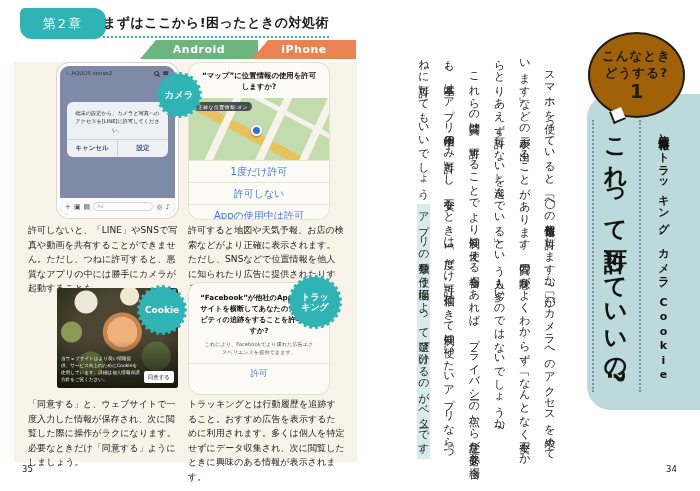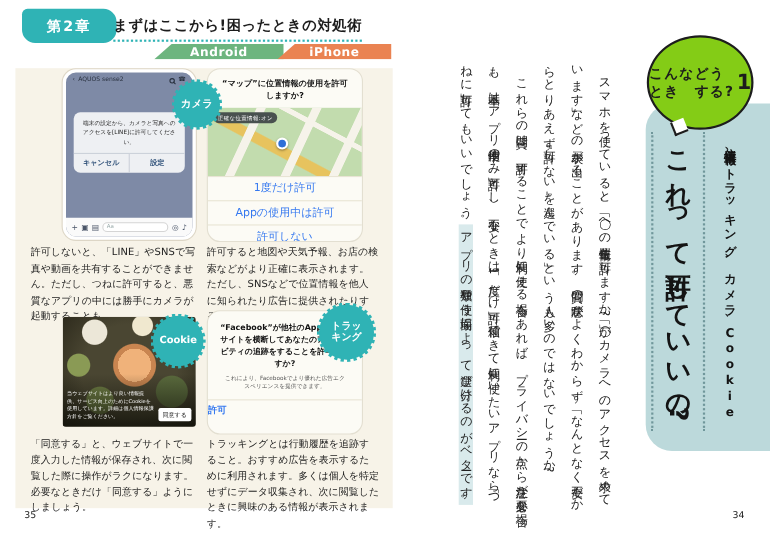--- a/index.html
+++ b/index.html
@@ -6,26 +6,26 @@
   html,body { background:#e9e9e9; }
   .sheet {
     position:relative; width:700px; height:491px; background:#ffffff;
     font-family:"DejaVu Sans","Liberation Sans",sans-serif; overflow:hidden; color:#1c1c1c;
     margin:0 auto;
   }
   .abs { position:absolute; }
 
   
   .chapter-badge { left:20px; top:8px; width:86px; height:31px; background:#2fb3b5; color:#fff;
-    font-weight:bold; font-size:13px; letter-spacing:2px; display:flex; align-items:center; justify-content:center;
+    font-weight:normal; font-size:13px; letter-spacing:2px; display:flex; align-items:center; justify-content:center;
     border-radius:5px 12px 12px 12px; }
   .chapter-title { left:103px; top:14px; font-size:13px; font-weight:bold; letter-spacing:0.5px;
     padding-bottom:4px; border-bottom:2px dotted #2fb3b5; }
 
-  .tab { top:40px; height:14px; color:#fff; font-weight:bold; font-size:11px; letter-spacing:0.5px;
+  .tab { top:40px; height:19px; color:#fff; font-weight:bold; font-size:11px; letter-spacing:0.5px;
     display:flex; align-items:center; justify-content:center; clip-path:polygon(16px 0,100% 0,100% 100%,0 100%); }
   .tab-android { left:140px; width:118px; background:#6db57f; }
   .tab-iphone  { left:252px; width:104px; background:#ea8352; }
 
   .panel { left:14px; top:62px; width:343px; height:400px; background:#f7f3e8; }
 
   
   .flower { background:#2fb3b5; border-radius:50%; color:#fff; font-weight:bold; text-align:center;
     display:flex; align-items:center; justify-content:center; z-index:4;
     outline:3px dotted #2fb3b5; outline-offset:-1px; line-height:1.15; }
@@ -70,21 +70,21 @@
     padding:1.5px 4px; border-radius:6px; letter-spacing:0.3px; }
   .map-dot { position:absolute; top:27px; left:62px; width:11px; height:11px; background:#2e6fd8;
     border:2px solid #fff; border-radius:50%; box-shadow:0 1px 2px rgba(0,0,0,.35); }
   .ios-btn { border-top:1px solid #e8e4d4; height:22px; line-height:21px; text-align:center;
     color:#3478f0; font-size:10px; }
 
   .card-tracking { left:188px; top:282px; width:142px; height:113px; }
   .trk-title { padding:9px 9px 3px; font-size:7.2px; font-weight:bold; text-align:center; line-height:1.55; color:#111; }
   .trk-sub { padding:0 13px 7px; font-size:5.2px; color:#555; text-align:center; line-height:1.6; }
   .trk-btn1 { border-top:1px solid #e8e4d4; height:19px; line-height:19px; text-align:center; color:#3478f0; font-size:7.3px; }
-  .trk-btn2 { border-top:1px solid #e8e4d4; height:20px; line-height:19px; color:#3478f0; font-size:8.5px;font-weight:bold; }
+  .trk-btn2 { border-top:1px solid #e8e4d4; height:20px; line-height:19px; text-align:center; color:#3478f0; font-size:8.5px; }
 
   
   .cookie-photo { left:57px; top:288px; width:121px; height:100px; border-radius:3px; overflow:hidden; z-index:1;
     background:
       radial-gradient(circle at 24% 14%, #ece7d8 0 11px, rgba(0,0,0,0) 12px),
       radial-gradient(circle at 60% 8%,  #f0e8cf 0 9px,  rgba(0,0,0,0) 10px),
       radial-gradient(circle at 88% 34%, #e5dfc8 0 8px,  rgba(0,0,0,0) 9px),
       radial-gradient(circle at 54% 44%, #f0b27a 0 15px, #c98550 15px 19px, rgba(0,0,0,0) 20px),
       radial-gradient(circle at 12% 44%, #8a9a55 0 10px, rgba(0,0,0,0) 11px),
       radial-gradient(circle at 28% 76%, #6f7f45 0 12px, rgba(0,0,0,0) 13px),
@@ -107,22 +107,22 @@
 
   
   .title-block { left:587px; top:94px; width:113px; height:316px; background:#bcd9db;
     border-radius:24px 0 0 24px; z-index:2; }
   .vtext { writing-mode:vertical-rl; }
   .tb-title { position:absolute; left:5px; top:26px; font-size:23px; font-weight:bold; letter-spacing:1px;
     color:#141414; padding:2px 7px 8px; border-left:2px dotted #70979b; border-right:2px dotted #70979b; }
   .tb-subtitle { position:absolute; right:30px; top:32px; font-size:11px; font-weight:bold; letter-spacing:1.5px;
     color:#141414; text-orientation:upright; }
 
-  .bubble { left:588px; top:32px; width:97px; height:86px; background:#84cc16; border:2px solid #1d1d1d;
-    border-radius:50%; z-index:5; display:flex; align-items:center; justify-content:center; }
+  .bubble { left:588px; top:32px; width:97px; height:86px; background:#a16207; border:2px solid #1d1d1d;
+    border-radius:50%; z-index:5; display:flex; flex-direction:column; align-items:center; justify-content:center; }
   .bubble::after { content:""; position:absolute; left:21px; bottom:-6px; width:11px; height:11px; background:#fff;
     border-right:2px solid #1d1d1d; border-bottom:2px solid #1d1d1d; transform:rotate(68deg); }
   .bubble-line { font-size:12.5px; font-weight:bold; letter-spacing:1px; line-height:1.3; }
   .bubble-num { font-size:19px; font-weight:bold; line-height:1.1; }
 
   .body-text { left:360px; top:52px; width:202px; height:414px; writing-mode:vertical-rl;
     font-size:11px; line-height:25.2px; letter-spacing:0.2px; color:#222; }
   .body-text p { text-indent:1.05em; }
   .hl { background:#d9eaec; }
 </style>
@@ -165,22 +165,22 @@
   </div>
   <div class="abs flower badge-camera">カメラ</div>
 
   <div class="abs ios-card card-location">
     <div class="ios-title">“マップ”に位置情報の使用を許可しますか?</div>
     <div class="map">
       <span class="map-pill">正確な位置情報:オン</span>
       <span class="map-dot"></span>
     </div>
     <div class="ios-btn">1度だけ許可</div>
+    <div class="ios-btn">許可しない</div>
     <div class="ios-btn">Appの使用中は許可</div>
-    <div class="ios-btn">許可しない</div>
   </div>
 
   <div class="abs caption cap-camera">許可しないと、「LINE」やSNSで写真や動画を共有することができません。ただし、つねに許可すると、悪質なアプリの中には勝手にカメラが起動することも。</div>
   <div class="abs caption cap-location">許可すると地図や天気予報、お店の検索などがより正確に表示されます。ただし、SNSなどで位置情報を他人に知られたり広告に提供されたりする場合も。</div>
 
   <div class="abs cookie-photo">
     <div class="cookie-overlay">
       <div class="cookie-text">当ウェブサイトはより良い情報提供、サービス向上のためにCookieを使用しています。詳細は個人情報保護方針をご覧ください。</div>
       <div class="cookie-agree">同意する</div>
     </div>

